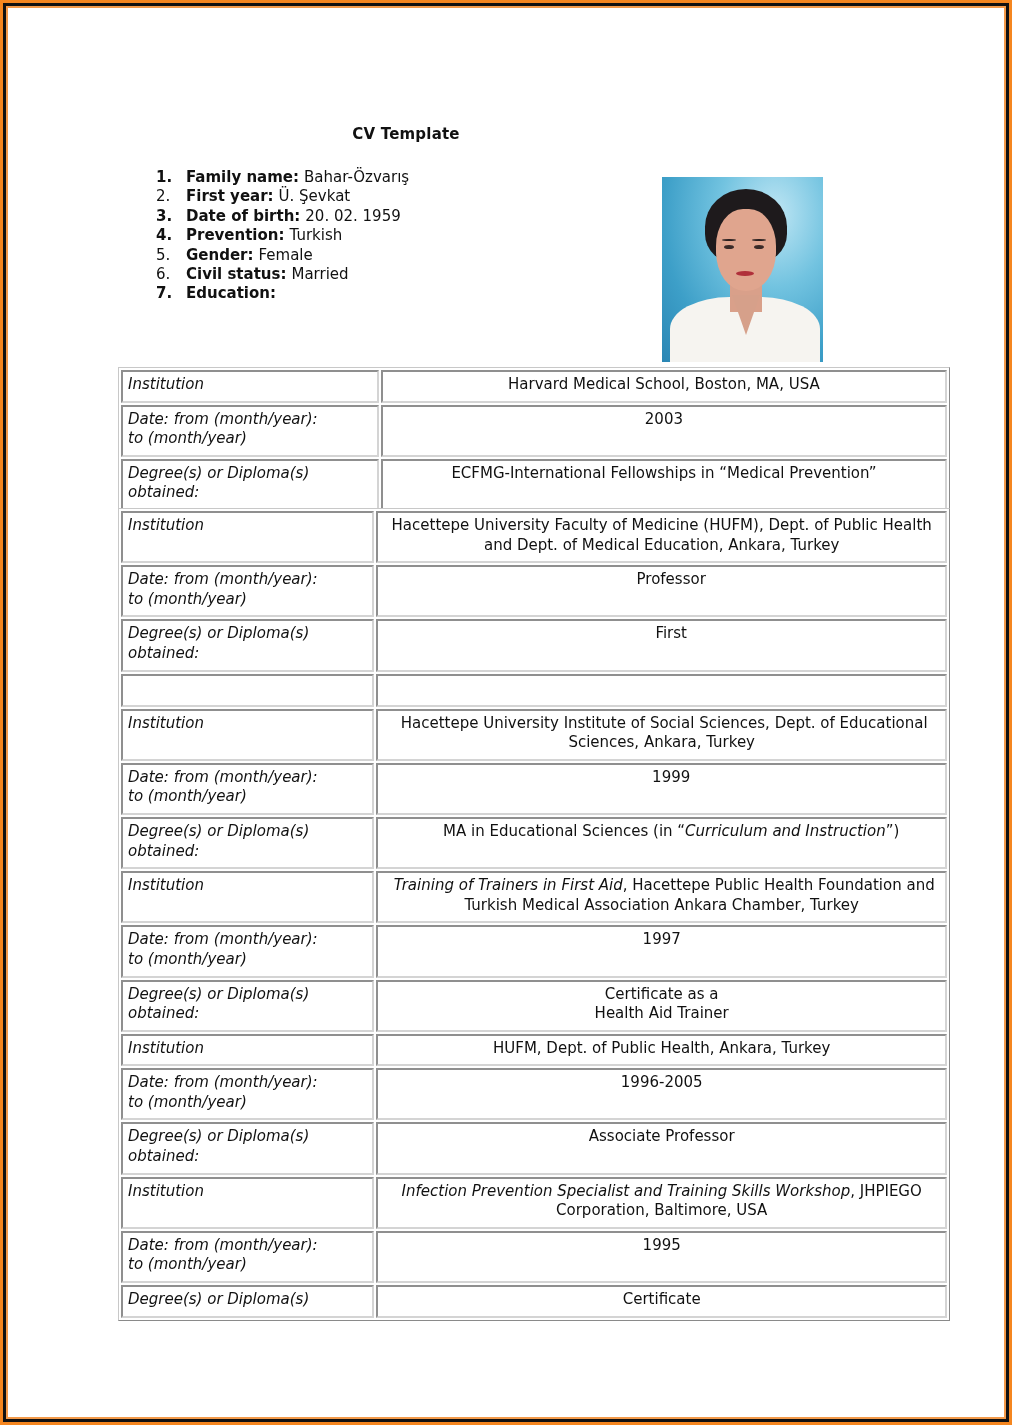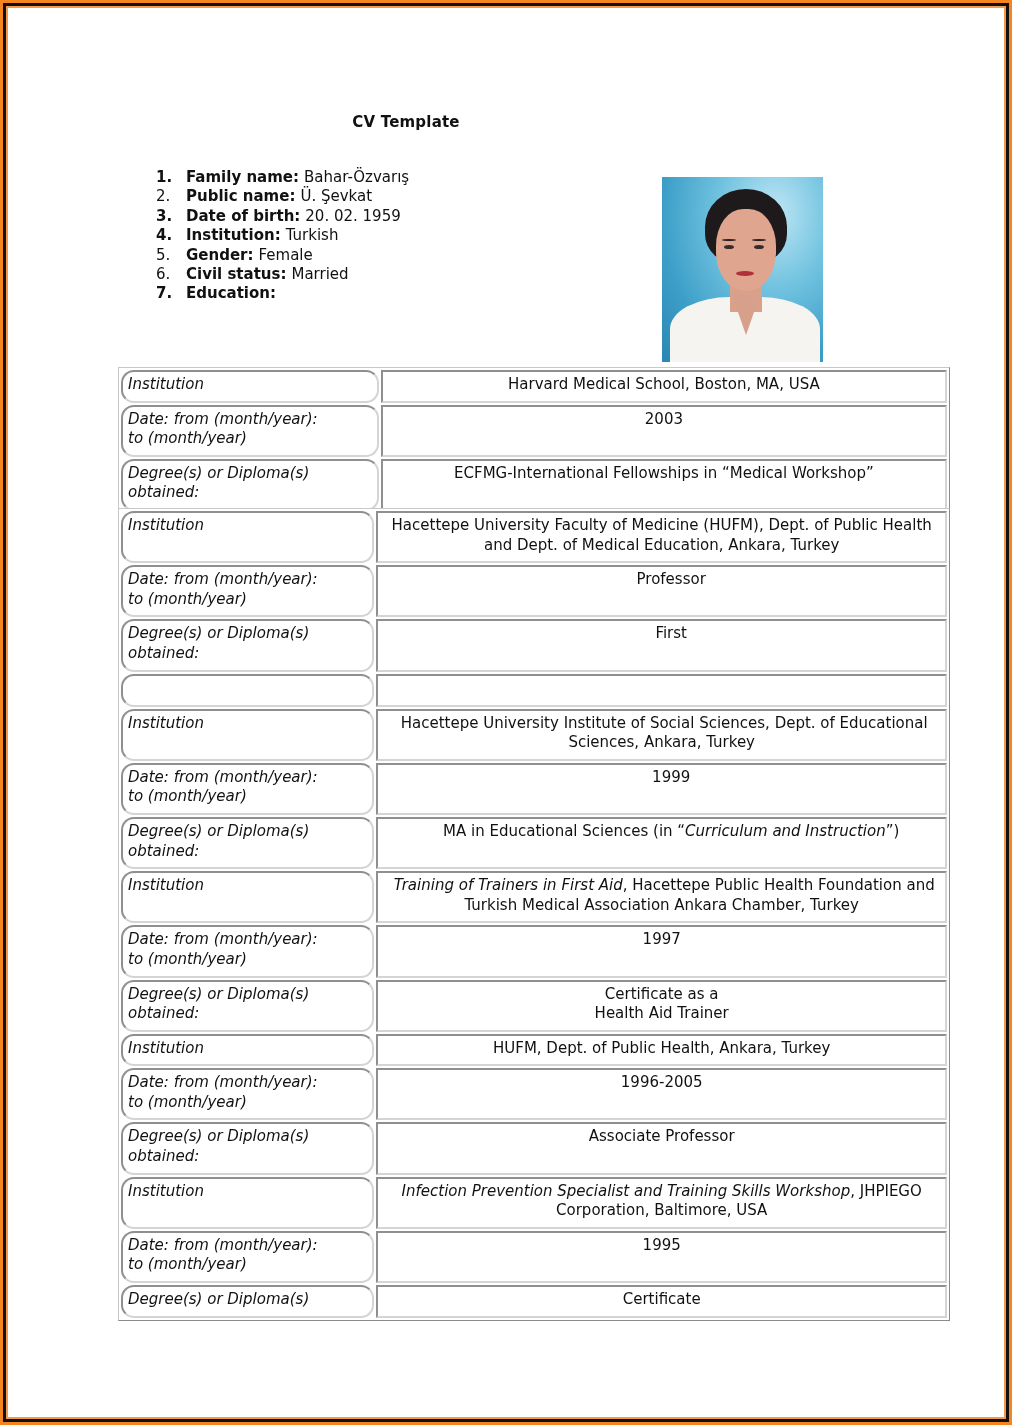--- a/index.html
+++ b/index.html
@@ -15,21 +15,21 @@
     }
     .frame-black {
       position: absolute; left: 3px; top: 3px; right: 3px; bottom: 3px;
       border: 3px solid #111111;
     }
     .frame-inner {
       position: absolute; left: 6px; top: 6px; right: 6px; bottom: 6px;
       border: 2px solid #f39a4a; background: #ffffff;
     }
     .title {
-      position: absolute; left: 0; width: 812px; top: 113px;
+      position: absolute; left: 0; width: 812px; top: 125px;
       text-align: center; font-weight: bold; font-size: 15px;
       letter-spacing: 0.2px;
     }
     .info-list {
       position: absolute; left: 156px; top: 168px;
       margin: 0; padding: 0; list-style: none; font-size: 15px; line-height: 19.4px;
     }
     .info-list li { display: flex; }
     .info-list .num { width: 30px; }
     .info-list .num.b { font-weight: bold; }
@@ -70,21 +70,21 @@
       position: absolute; left: 118px; width: 832px;
       border-collapse: separate; border-spacing: 2px;
       border: 1px solid; border-color: #c8c8c8 #8a8a8a #8a8a8a #c8c8c8;
       background: #ffffff;
       font-size: 15px; line-height: 19.6px;
     }
     .edu-table td {
       border: 2px solid; border-color: #8f8f8f #d4d4d4 #d4d4d4 #8f8f8f;
       vertical-align: top; padding: 3px 5px 6px 5px;
     }
-    .edu-table td.k { width: 245px; font-style: italic; border-radius: 13px; }
+    .edu-table td.k { width: 245px; font-style: italic; }
     .edu-table td.v { width: 556px; text-align: center; }
     .edu-table td.v.ind { padding-left: 24px; }
     .edu-table td.v.ind1 { text-indent: 5px; }
     .t1 { top: 367px; }
     .t2 { top: 508px; }
     em { font-style: italic; }
   </style>
 </head>
 <body>
 
@@ -95,31 +95,31 @@
 <div class="title">CV Template</div>
 
 <ol class="info-list">
   <li>
     <span class="num b">1.</span>
     <span class="lbl">Family name:</span>
     <span>Bahar-Özvarış</span>
   </li>
   <li>
     <span class="num">2.</span>
-    <span class="lbl">Public name:</span>
+    <span class="lbl">First year:</span>
     <span>Ü. Şevkat</span>
   </li>
   <li>
     <span class="num b">3.</span>
     <span class="lbl">Date of birth:</span>
     <span>20. 02. 1959</span>
   </li>
   <li>
     <span class="num b">4.</span>
-    <span class="lbl">Institution:</span>
+    <span class="lbl">Prevention:</span>
     <span>Turkish</span>
   </li>
   <li>
     <span class="num">5.</span>
     <span class="lbl">Gender:</span>
     <span>Female</span>
   </li>
   <li>
     <span class="num">6.</span>
     <span class="lbl">Civil status:</span>
@@ -150,21 +150,21 @@
       <tr>
     <td class="k">Institution</td>
     <td class="v">Harvard Medical School, Boston, MA, USA</td>
   </tr>
   <tr>
     <td class="k"><span>Date: from (month/year):</span><br><span>to (month/year)</span></td>
     <td class="v">2003</td>
   </tr>
   <tr>
     <td class="k"><span>Degree(s) or Diploma(s)</span><br><span>obtained:</span></td>
-    <td class="v">ECFMG-International Fellowships in “Medical Workshop”</td>
+    <td class="v">ECFMG-International Fellowships in “Medical Prevention”</td>
   </tr>
 </tbody>
   </table>
 
 <table class="edu-table t2">
 
   <tbody>
       <tr>
     <td class="k">Institution</td>
     <td class="v">Hacettepe University Faculty of Medicine (HUFM), Dept. of Public Health and Dept. of Medical Education, Ankara, Turkey</td>

